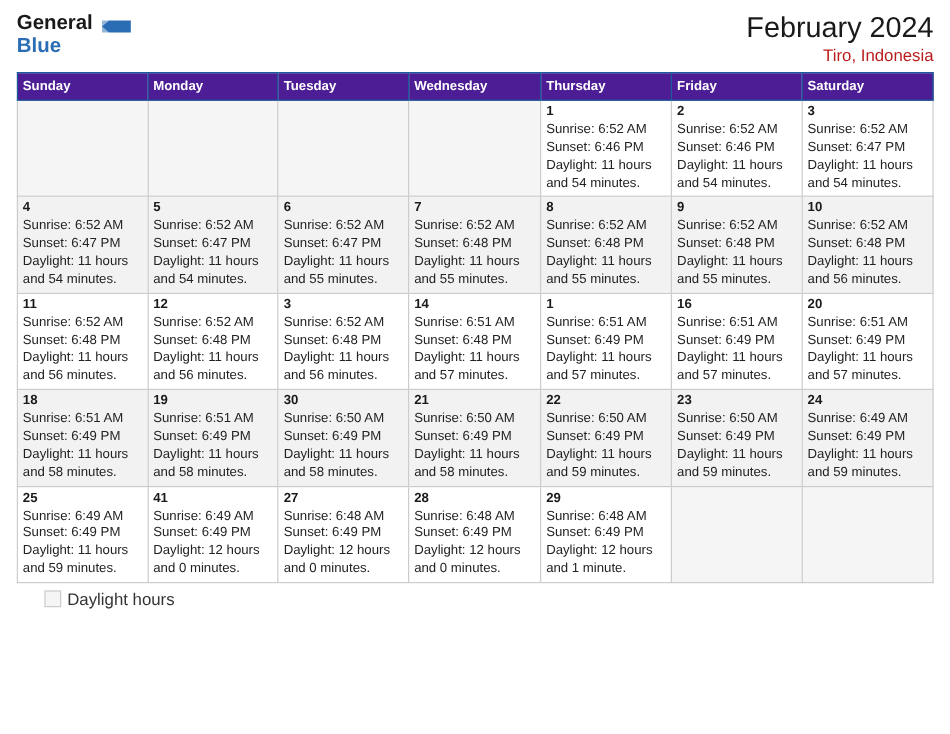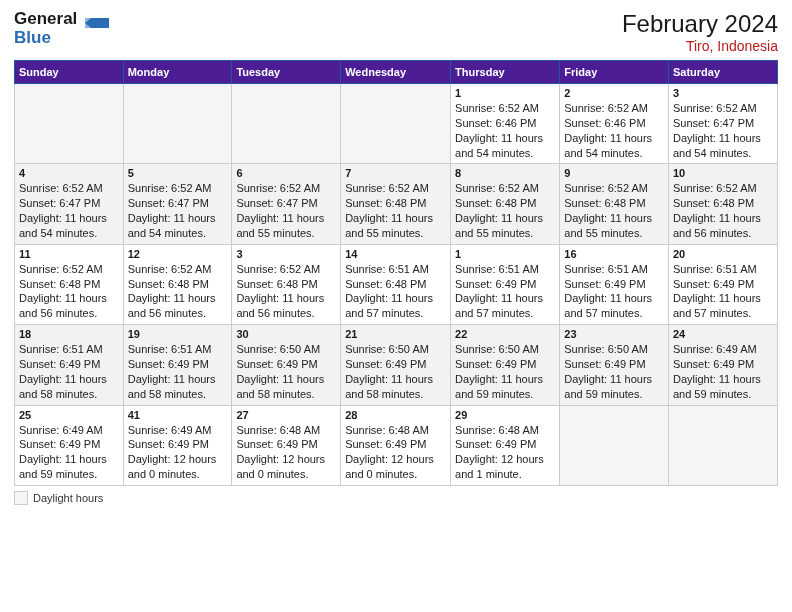--- a/index.html
+++ b/index.html
@@ -72,22 +72,23 @@
     }
     .day-info {
       font-size: 11px;
       color: #222;
       line-height: 1.35;
     }
     .footer {
       display: flex;
       align-items: center;
       margin-top: 5px;
-      font-size: 11px;
+      font-size: 14px;
       color: #333;
+      margin-left: 23px;
     }
     .daylight-box {
       width: 14px;
       height: 14px;
       background: #f5f5f5;
       border: 1px solid #ccc;
       margin-right: 5px;
       display: inline-block;
     }
     

